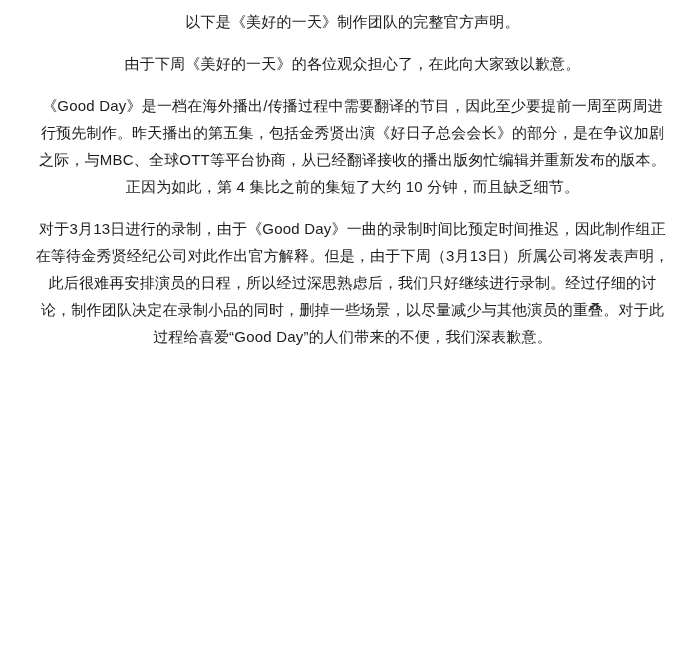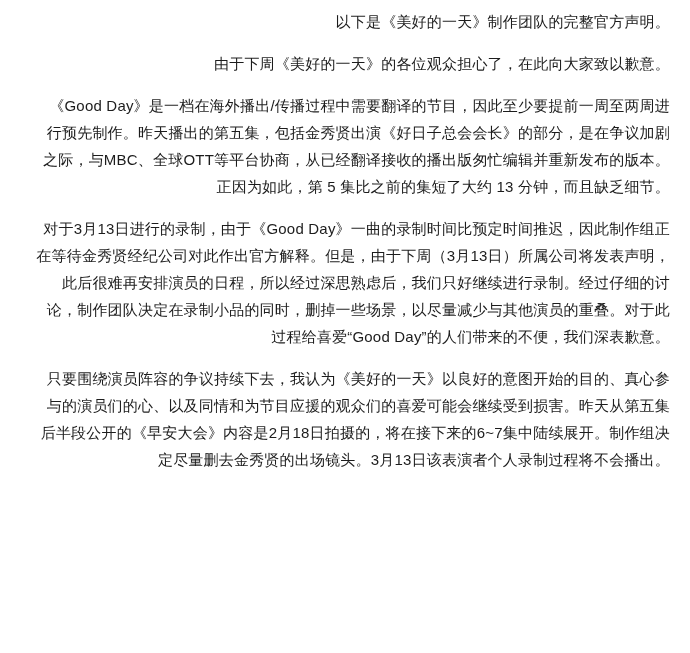--- a/index.html
+++ b/index.html
@@ -14,26 +14,25 @@
     padding: 8px 20px 10px 35px;
     font-family: "Liberation Sans", "DejaVu Sans", sans-serif;
     color: #1c1c1c;
     background: #ffffff;
   }
   .statement p {
     margin: 0 0 15px 0;
     font-size: 15px;
     line-height: 27px;
     font-weight: 400;
-    text-align: right;
+    text-align: center;
     letter-spacing: 0.2px;
   }
 </style>
 </head>
 <body>
 
 <div class="statement">
   <p>以下是《美好的一天》制作团队的完整官方声明。</p>
   <p>由于下周《美好的一天》的各位观众担心了，在此向大家致以歉意。</p>
-  <p>《Good Day》是一档在海外播出/传播过程中需要翻译的节目，因此至少要提前一周至两周进行预先制作。昨天播出的第五集，包括金秀贤出演《好日子总会会长》的部分，是在争议加剧之际，与MBC、全球OTT等平台协商，从已经翻译接收的播出版匆忙编辑并重新发布的版本。正因为如此，第 5 集比之前的集短了大约 13 分钟，而且缺乏细节。</p>
+  <p>《Good Day》是一档在海外播出/传播过程中需要翻译的节目，因此至少要提前一周至两周进行预先制作。昨天播出的第五集，包括金秀贤出演《好日子总会会长》的部分，是在争议加剧之际，与MBC、全球OTT等平台协商，从已经翻译接收的播出版匆忙编辑并重新发布的版本。正因为如此，第 4 集比之前的集短了大约 10 分钟，而且缺乏细节。</p>
   <p>对于3月13日进行的录制，由于《Good Day》一曲的录制时间比预定时间推迟，因此制作组正在等待金秀贤经纪公司对此作出官方解释。但是，由于下周（3月13日）所属公司将发表声明，此后很难再安排演员的日程，所以经过深思熟虑后，我们只好继续进行录制。经过仔细的讨论，制作团队决定在录制小品的同时，删掉一些场景，以尽量减少与其他演员的重叠。对于此过程给喜爱“Good Day”的人们带来的不便，我们深表歉意。</p>
-  <p>只要围绕演员阵容的争议持续下去，我认为《美好的一天》以良好的意图开始的目的、真心参与的演员们的心、以及同情和为节目应援的观众们的喜爱可能会继续受到损害。昨天从第五集后半段公开的《早安大会》内容是2月18日拍摄的，将在接下来的6~7集中陆续展开。制作组决定尽量删去金秀贤的出场镜头。3月13日该表演者个人录制过程将不会播出。</p>
 </div>
 
 </body></html>

